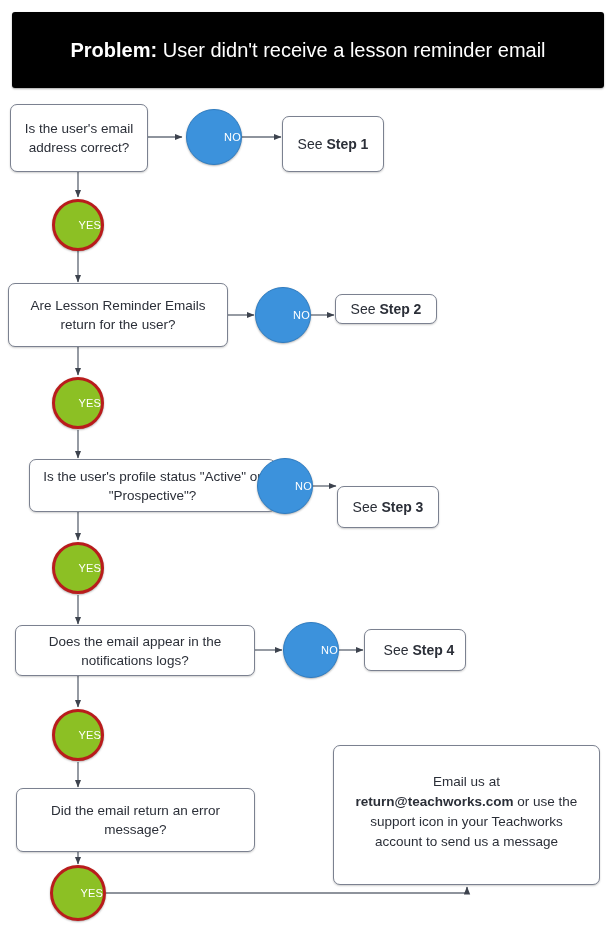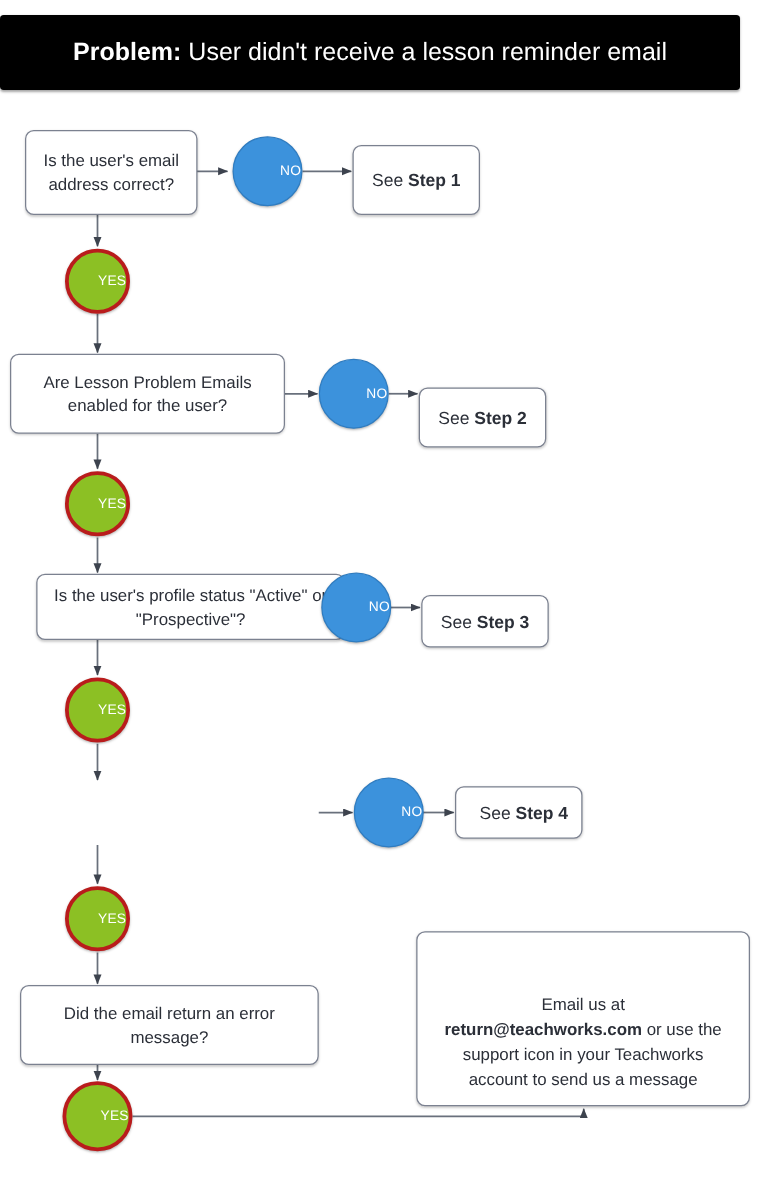--- a/index.html
+++ b/index.html
@@ -17,24 +17,24 @@
   #canvas {
     position: relative;
     width: 608px;
     height: 942px;
     background: #ffffff;
   }
 
   
   .banner {
     position: absolute;
-    left: 0;
+    left: 12px;
     top: 12px;
     width: 592px;
-    height: 60px;
+    height: 76px;
     background: #000000;
     border-radius: 3px;
     display: flex;
     align-items: center;
     justify-content: center;
     box-sizing: border-box;
     box-shadow: 0 1px 2px rgba(0,0,0,0.35);
   }
   .banner-text {
     color: #ffffff;
@@ -65,22 +65,22 @@
     box-shadow: 0 1px 2px rgba(0,0,0,0.20);
   }
   .node .txt { display: block; }
 
   .step-box { font-size: 14px; }
   .step-box .strong { font-weight: bold; }
 
   .support-box {
     font-size: 13.5px;
     line-height: 20px;
-    align-items: flex-end;
-    padding: 10px 14px;
+    align-items: flex-start;
+    padding: 26px 14px;
   }
   .support-box .strong { font-weight: bold; }
 
   
   .ellipse {
     position: absolute;
     box-sizing: border-box;
     border-radius: 50%;
     display: flex;
     align-items: center;
@@ -150,68 +150,71 @@
       <path d="M106,893 L467,893 L467,887"></path>
     </g>
   </svg>
 
   <div class="banner">
     <div class="banner-text">
       <span class="lead">Problem:</span><span> User didn't receive a lesson reminder email</span>
     </div>
   </div>
 
-  <div class="node" style="left:20px; top:104px; width:138px; height:68px;align-items:center;">
+  <div class="node" style="left:10px; top:104px; width:138px; height:68px;align-items:center;">
     <span class="txt">Is the user's email address correct?</span>
   </div>
 
   <div class="ellipse no" style="left:186px; top:109px; width:56px; height:56px;">
     <span>NO</span>
   </div>
 
   <div class="node step-box" style="left:282px; top:116px; width:102px; height:56px;">
     <span class="txt"><span>See </span><span class="strong">Step 1</span></span>
   </div>
 
   <div class="ellipse yes" style="left:52px; top:199px; width:52px; height:52px;">
     <span>YES</span>
   </div>
 
   <div class="node" style="left:8px; top:283px; width:220px; height:64px;">
-    <span class="txt">Are Lesson Problem Emails enabled for the user?</span>
+    <span class="txt">Are Lesson Reminder Emails return for the user?</span>
   </div>
 
   <div class="ellipse no" style="left:255px; top:287px; width:56px; height:56px;">
     <span>NO</span>
   </div>
 
-  <div class="node step-box" style="left:335px; top:294px; width:102px; height:48px;margin-top:16px;">
+  <div class="node step-box" style="left:335px; top:294px; width:102px; height:30px;">
     <span class="txt"><span>See </span><span class="strong">Step 2</span></span>
   </div>
 
   <div class="ellipse yes" style="left:52px; top:377px; width:52px; height:52px;">
     <span>YES</span>
   </div>
 
   <div class="node" style="left:13px; top:459px; width:247px; height:53px;margin-left:16px;">
     <span class="txt">Is the user's profile status "Active" or "Prospective"?</span>
   </div>
 
   <div class="ellipse no" style="left:257px; top:458px; width:56px; height:56px;">
     <span>NO</span>
   </div>
 
-  <div class="node step-box" style="left:337px; top:476px; width:102px; height:42px;">
+  <div class="node step-box" style="left:337px; top:486px; width:102px; height:42px;">
     <span class="txt"><span>See </span><span class="strong">Step 3</span></span>
   </div>
 
   <div class="ellipse yes" style="left:52px; top:542px; width:52px; height:52px;">
     <span>YES</span>
   </div>
 
+  <div class="node" style="left:15px; top:625px; width:240px; height:51px;">
+    <span class="txt">Does the email appear in the notifications logs?</span>
+  </div>
 
   <div class="ellipse no" style="left:283px; top:622px; width:56px; height:56px;">
     <span>NO</span>
   </div>
 
   <div class="node step-box" style="left:364px; top:629px; width:102px; height:42px;padding-left:16px;">
     <span class="txt"><span>See </span><span class="strong">Step 4</span></span>
   </div>
 
   <div class="ellipse yes" style="left:52px; top:709px; width:52px; height:52px;">

